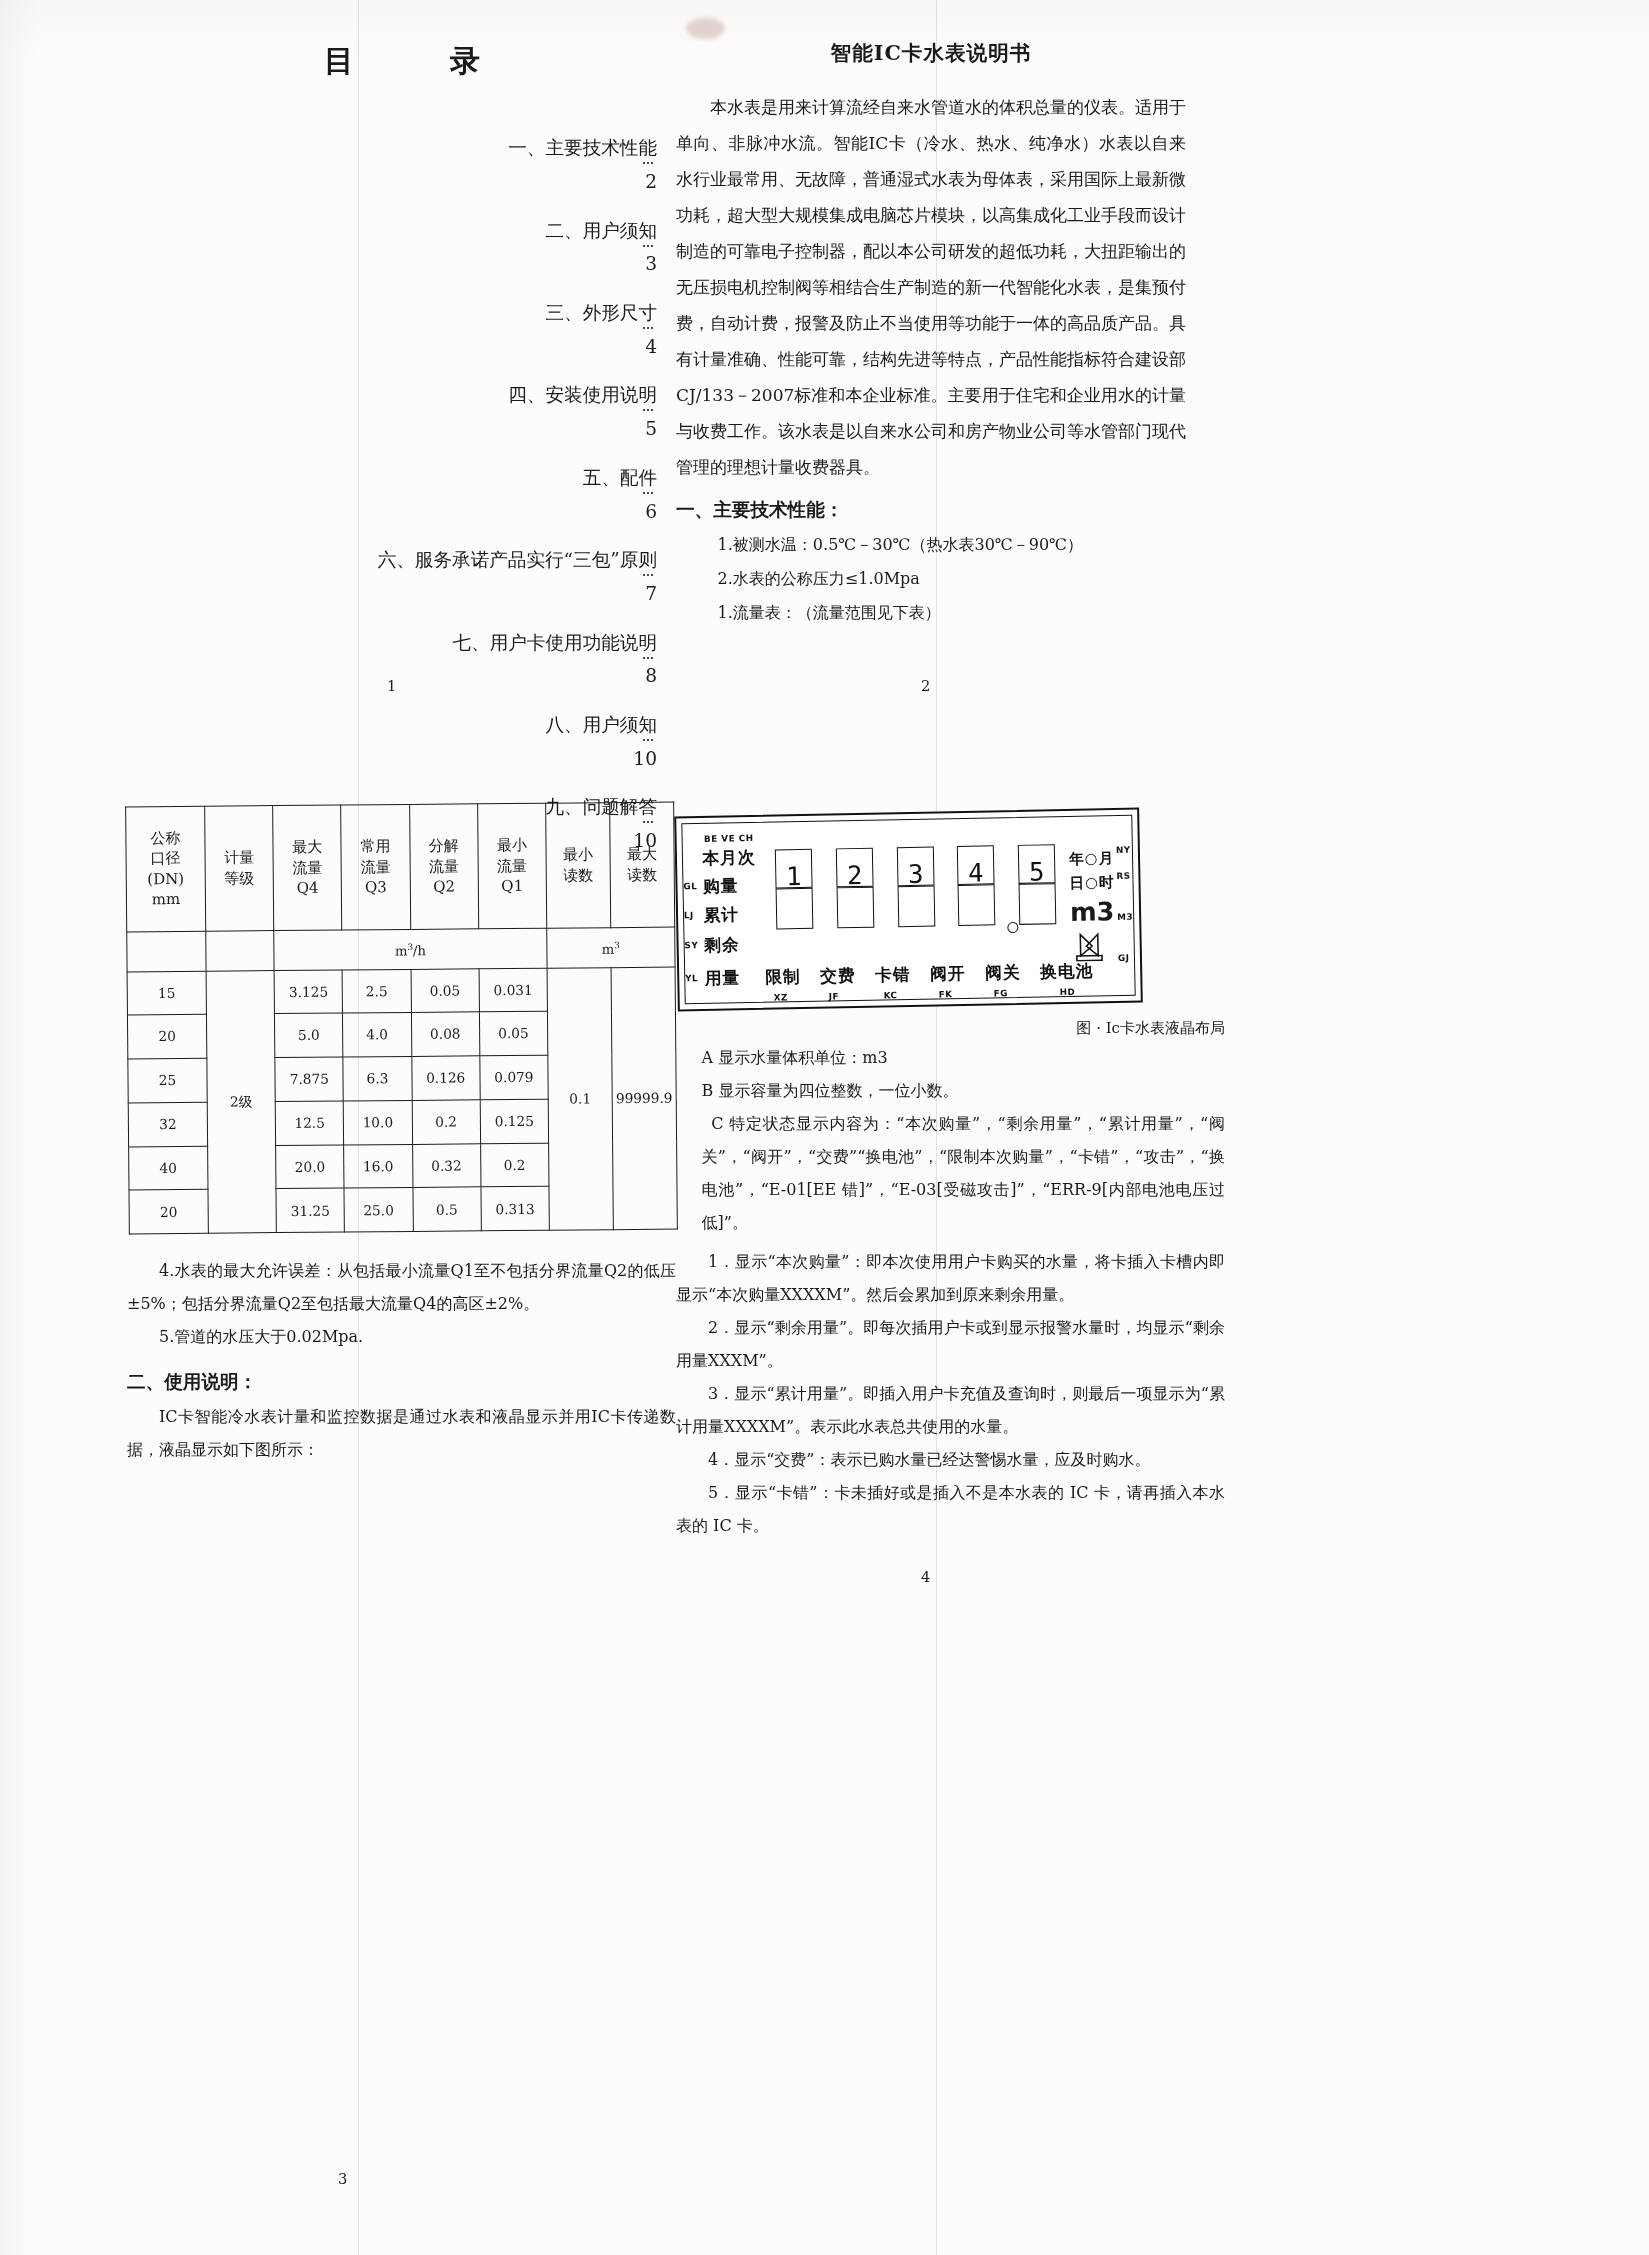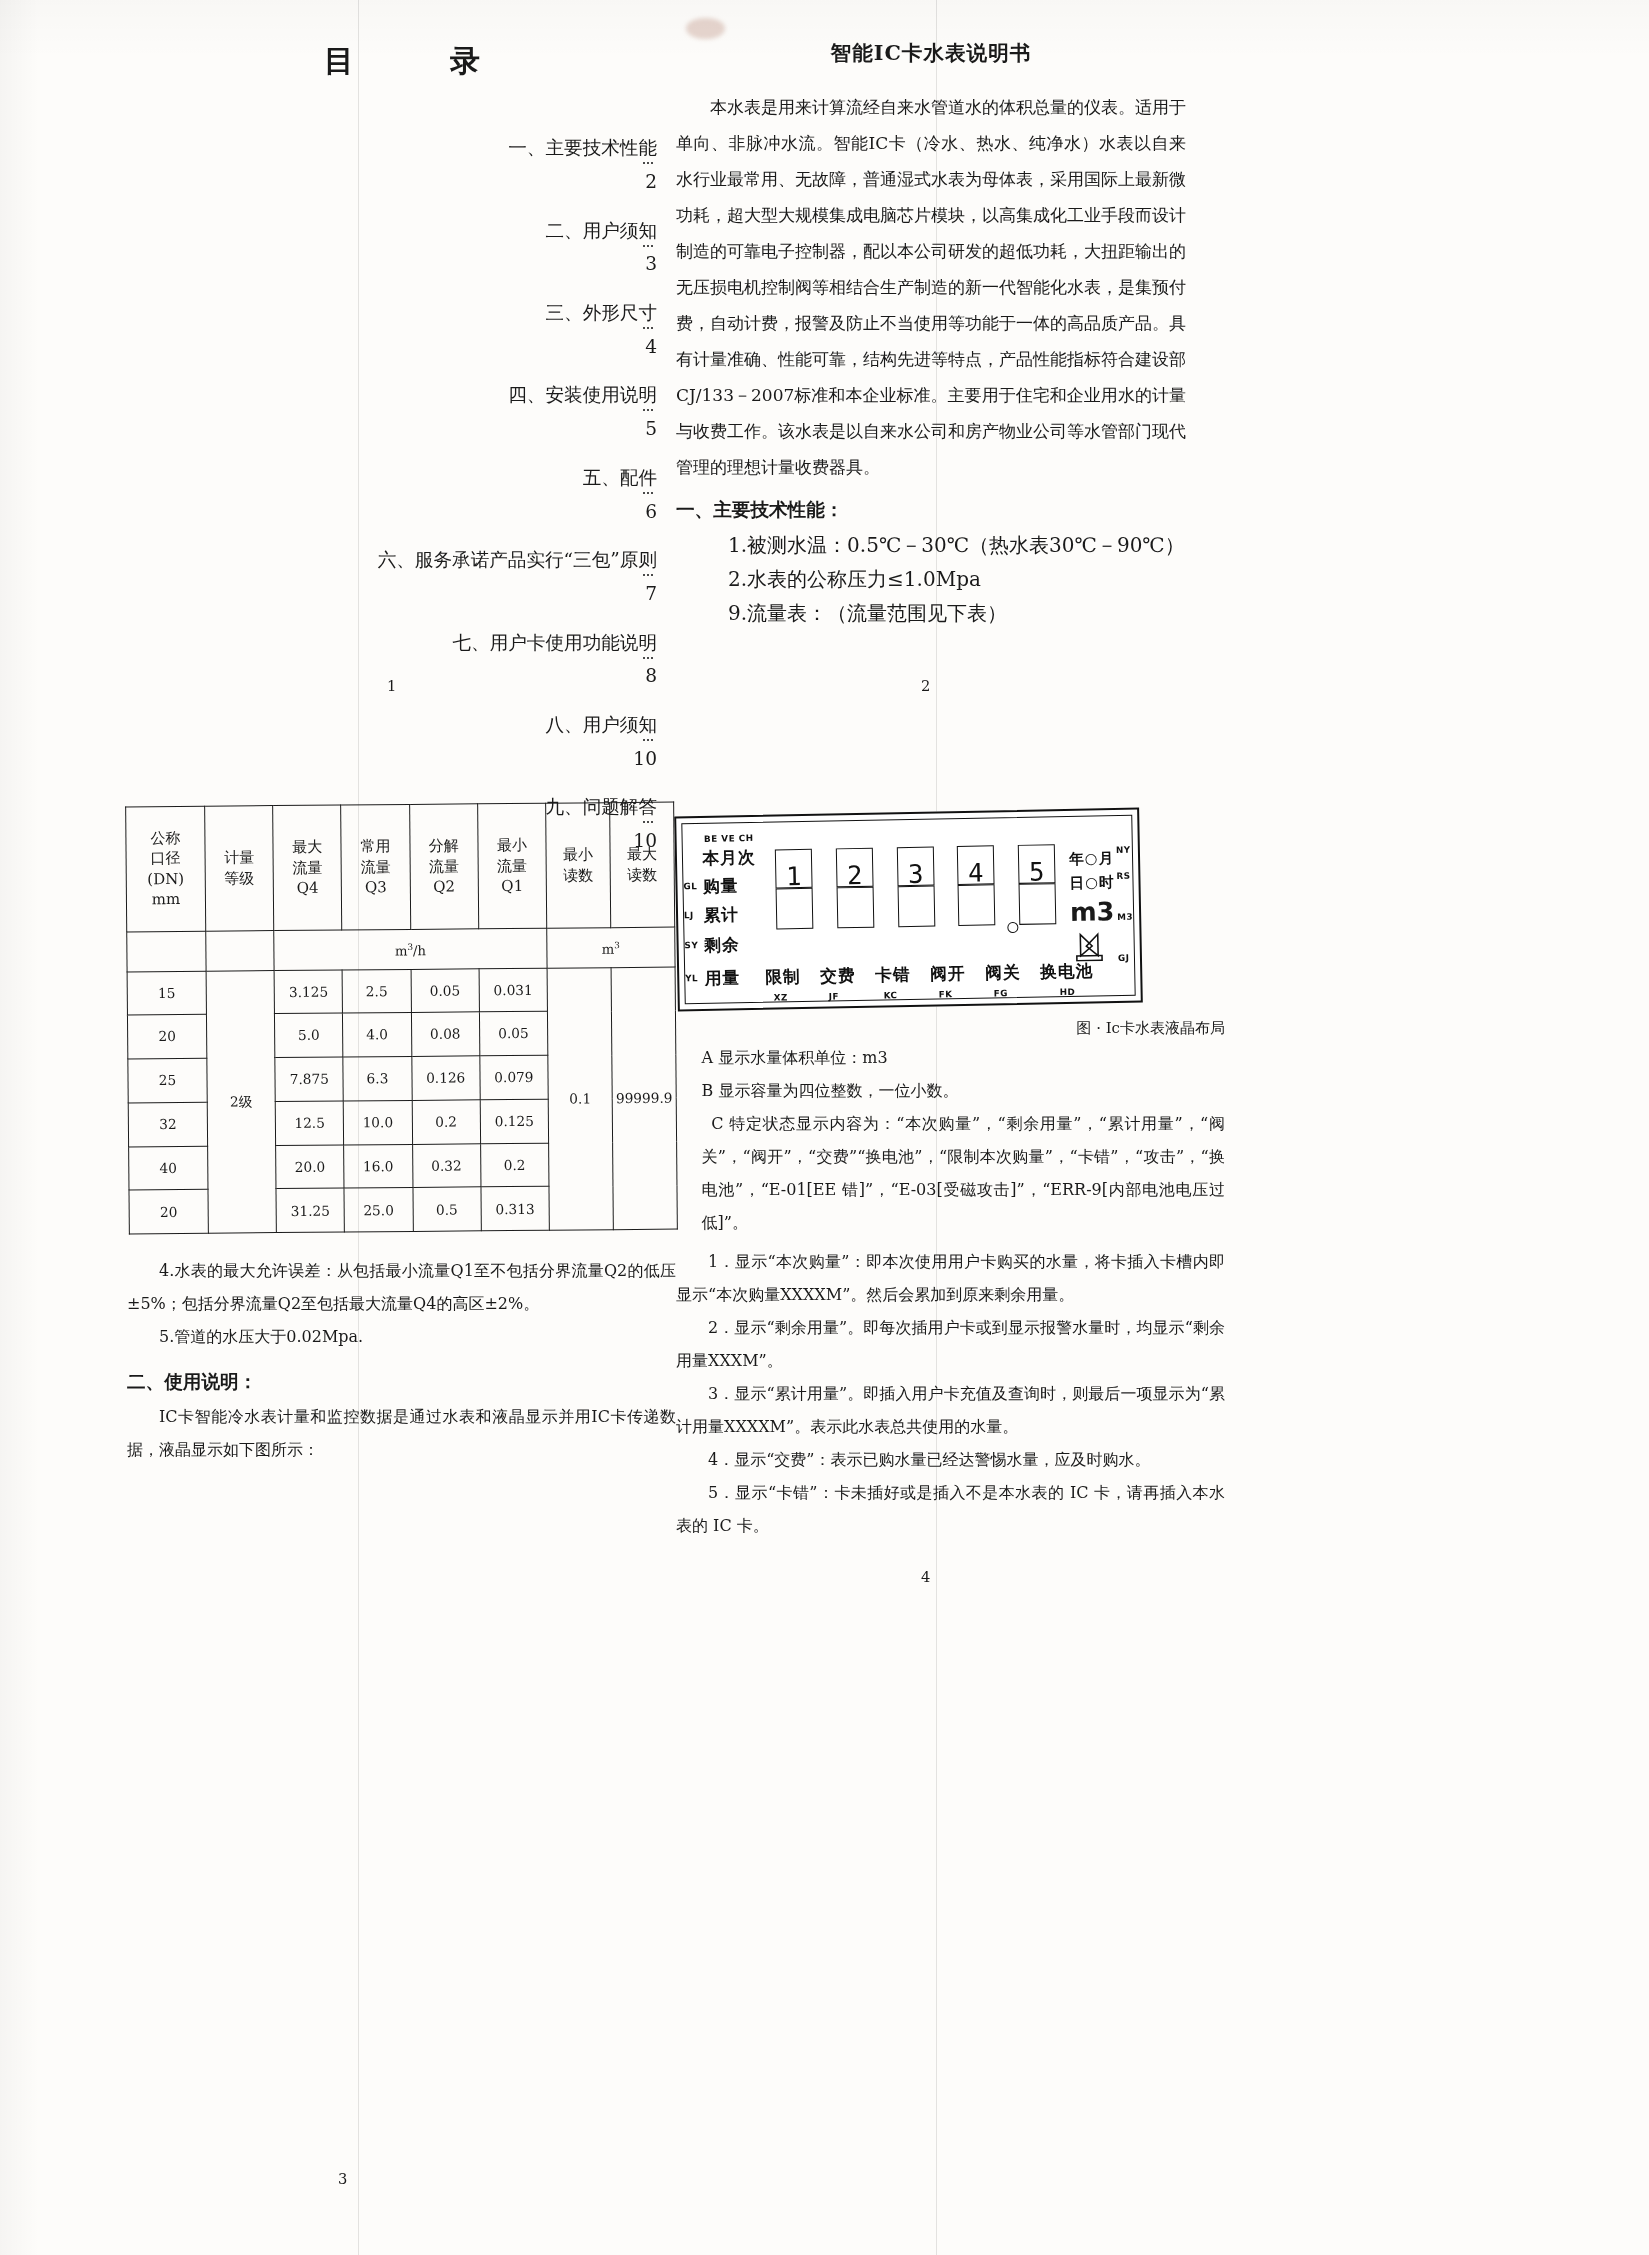--- a/index.html
+++ b/index.html
@@ -34,21 +34,21 @@
   .toc-label{flex:0 0 auto;}
   .toc-dots{flex:1 1 auto;border-bottom:2px dotted #4a4a4a;
      margin:0 3.9px 6.9px 2px;height:1px;min-width:9.8px;}
   .toc-page{flex:0 0 auto;width:25.5px;text-align:right;font-size:18.6px;}
 
   
   .doc-title{font-size:20.6px;font-weight:700;text-align:center;margin:19.6px 0 21.6px 0;
      letter-spacing:1px;}
   .para{font-size:17px;line-height:36px;text-align:justify;}
   .para.indent{text-indent:2em;}
-  .list-item{font-size:20px;line-height:34px;padding-left:2.6em;}
+  .list-item{font-size:16px;line-height:34px;padding-left:2.6em;}
   .sec-head{font-size:18.6px;font-weight:700;line-height:37px;}
   .note{font-size:16px;line-height:33px;text-align:justify;}
   .note.indent{text-indent:2em;}
   .pagenum{position:absolute;font-size:14.7px;}
 
   
   table.flow{border-collapse:collapse;width:100%;
      font-family:"DejaVu Serif","Liberation Serif",serif;}
   table.flow td{border:1.6px solid #1c1c1c;text-align:center;vertical-align:middle;
      font-size:14px;padding:2.9px 1px;line-height:18.6px;}
@@ -138,21 +138,21 @@
   </div>
   <div class="pagenum" style="left:240px;top:657px;">1</div>
 </div>
 
 <div class="page" id="page-2">
   <div class="doc-title">智能IC卡水表说明书</div>
   <div class="para indent">本水表是用来计算流经自来水管道水的体积总量的仪表。适用于单向、非脉冲水流。智能IC卡（冷水、热水、纯净水）水表以自来水行业最常用、无故障，普通湿式水表为母体表，采用国际上最新微功耗，超大型大规模集成电脑芯片模块，以高集成化工业手段而设计制造的可靠电子控制器，配以本公司研发的超低功耗，大扭距输出的无压损电机控制阀等相结合生产制造的新一代智能化水表，是集预付费，自动计费，报警及防止不当使用等功能于一体的高品质产品。具有计量准确、性能可靠，结构先进等特点，产品性能指标符合建设部CJ/133－2007标准和本企业标准。主要用于住宅和企业用水的计量与收费工作。该水表是以自来水公司和房产物业公司等水管部门现代管理的理想计量收费器具。</div>
   <div class="sec-head" style="margin-top:5.9px;">一、主要技术性能：</div>
   <div class="list-item">1.被测水温：0.5℃－30℃（热水表30℃－90℃）</div>
   <div class="list-item">2.水表的公称压力≤1.0Mpa</div>
-  <div class="list-item">9.流量表：（流量范围见下表）</div>
+  <div class="list-item">1.流量表：（流量范围见下表）</div>
   <div class="pagenum" style="left:245px;top:657px;">2</div>
 </div>
 
 <div class="page" id="page-3">
 
   <div style="width:549px;transform:rotate(-0.5deg);">
   <table class="flow">
     <tbody>
           <tr>
       <td class="hd" style="width:71px">

